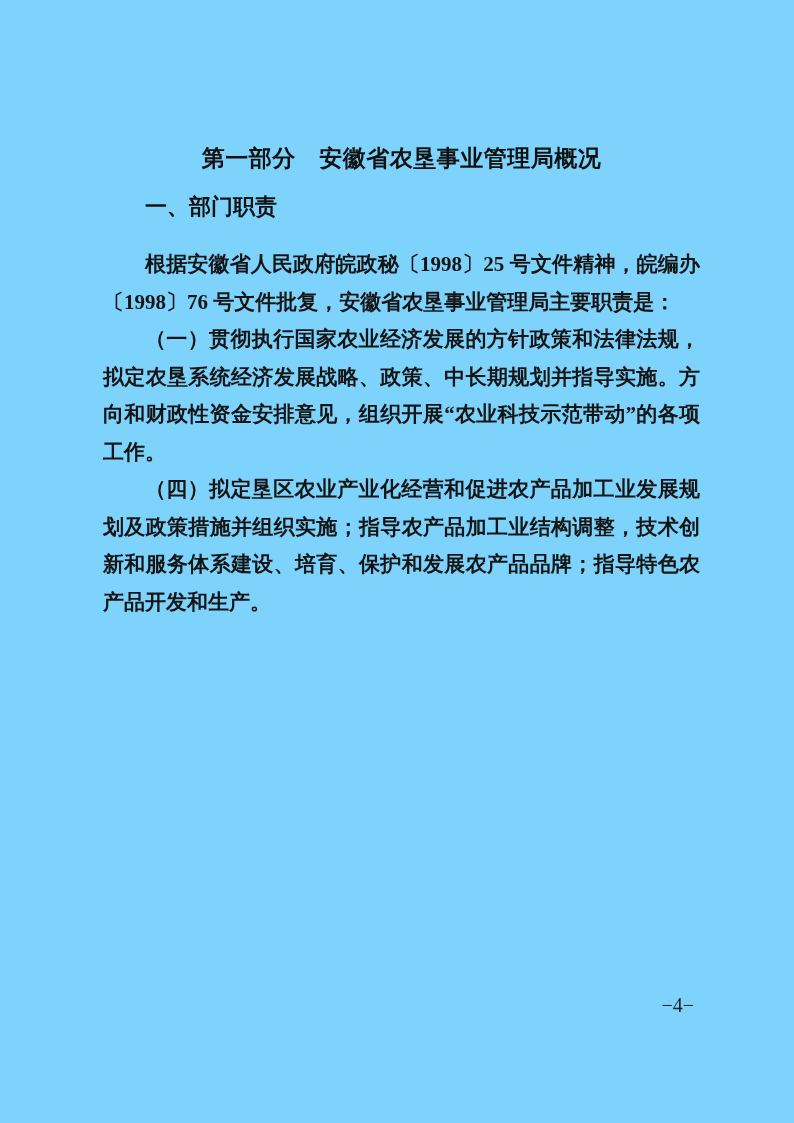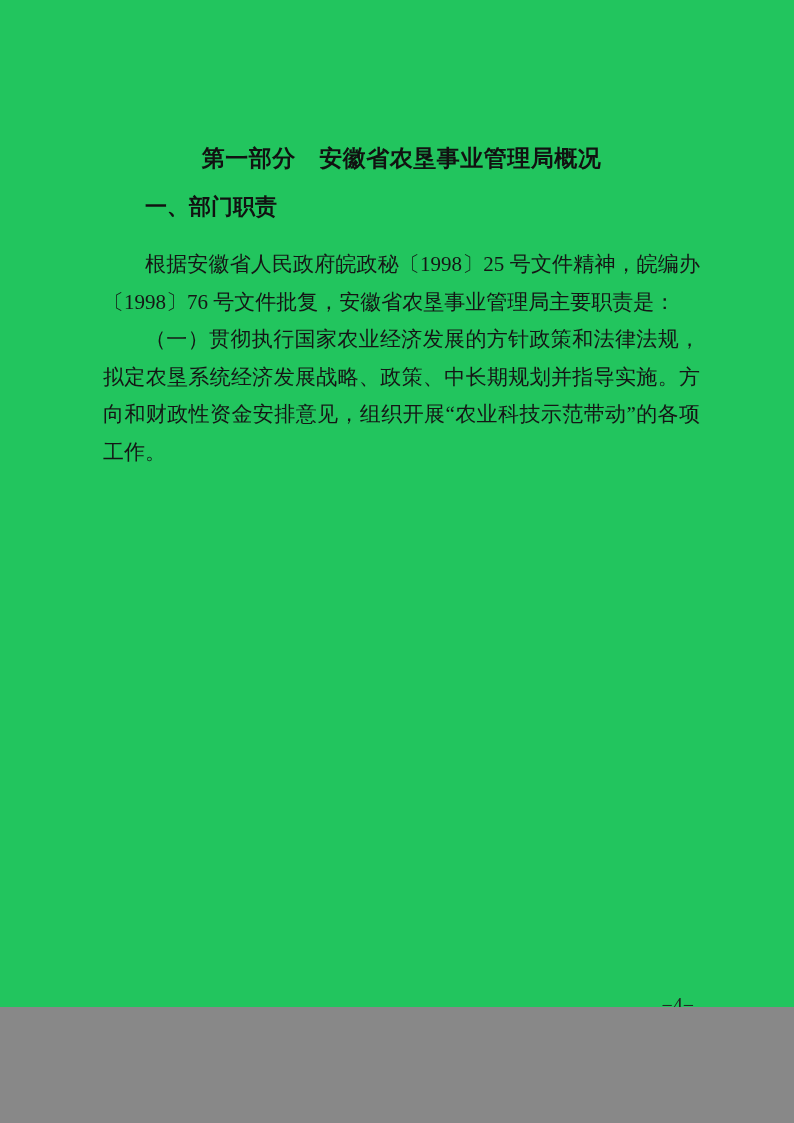--- a/index.html
+++ b/index.html
@@ -4,23 +4,23 @@
 <style>
   html, body {
     margin: 0;
     padding: 0;
     background: #888;
     font-family: "Liberation Serif", "DejaVu Serif", serif;
   }
   .page {
     position: relative;
     width: 794px;
-    height: 1007px;
+    height: 1123px;
     margin: 0 auto;
-    background: #22c55e;
+    background: #7dd3fc;
     color: #151515;
     overflow: hidden;
   }
   .content {
     position: absolute;
     left: 103px;
     top: 140px;
     width: 597px;
   }
   .doc-title {
@@ -37,20 +37,21 @@
     margin: 14px 0 16px 0;
     padding-left: 42px;
     font-family: "Liberation Sans", "DejaVu Sans", sans-serif;
     font-weight: bold;
     font-size: 22px;
     line-height: 34px;
     color: #111;
   }
   .doc-body {
     margin-top: 22px;
+    font-weight: bold;
   }
   .doc-body p {
     margin: 0;
     font-size: 21px;
     line-height: 37.5px;
     text-align: justify;
     text-justify: inter-ideograph;
     text-indent: 2em;
     color: #151515;
   }
@@ -66,16 +67,17 @@
 </head>
 <body>
 
 <div class="page">
   <div class="content">
     <h1 class="doc-title">第一部分　安徽省农垦事业管理局概况</h1>
     <h2 class="section-heading">一、部门职责</h2>
     <div class="doc-body">
       <p>根据安徽省人民政府皖政秘〔1998〕25 号文件精神，皖编办〔1998〕76 号文件批复，安徽省农垦事业管理局主要职责是：</p>
       <p>（一）贯彻执行国家农业经济发展的方针政策和法律法规，拟定农垦系统经济发展战略、政策、中长期规划并指导实施。方向和财政性资金安排意见，组织开展“农业科技示范带动”的各项工作。</p>
+      <p>（四）拟定垦区农业产业化经营和促进农产品加工业发展规划及政策措施并组织实施；指导农产品加工业结构调整，技术创新和服务体系建设、培育、保护和发展农产品品牌；指导特色农产品开发和生产。</p>
     </div>
   </div>
   <div class="page-number">−4−</div>
 </div>
 
 </body></html>

